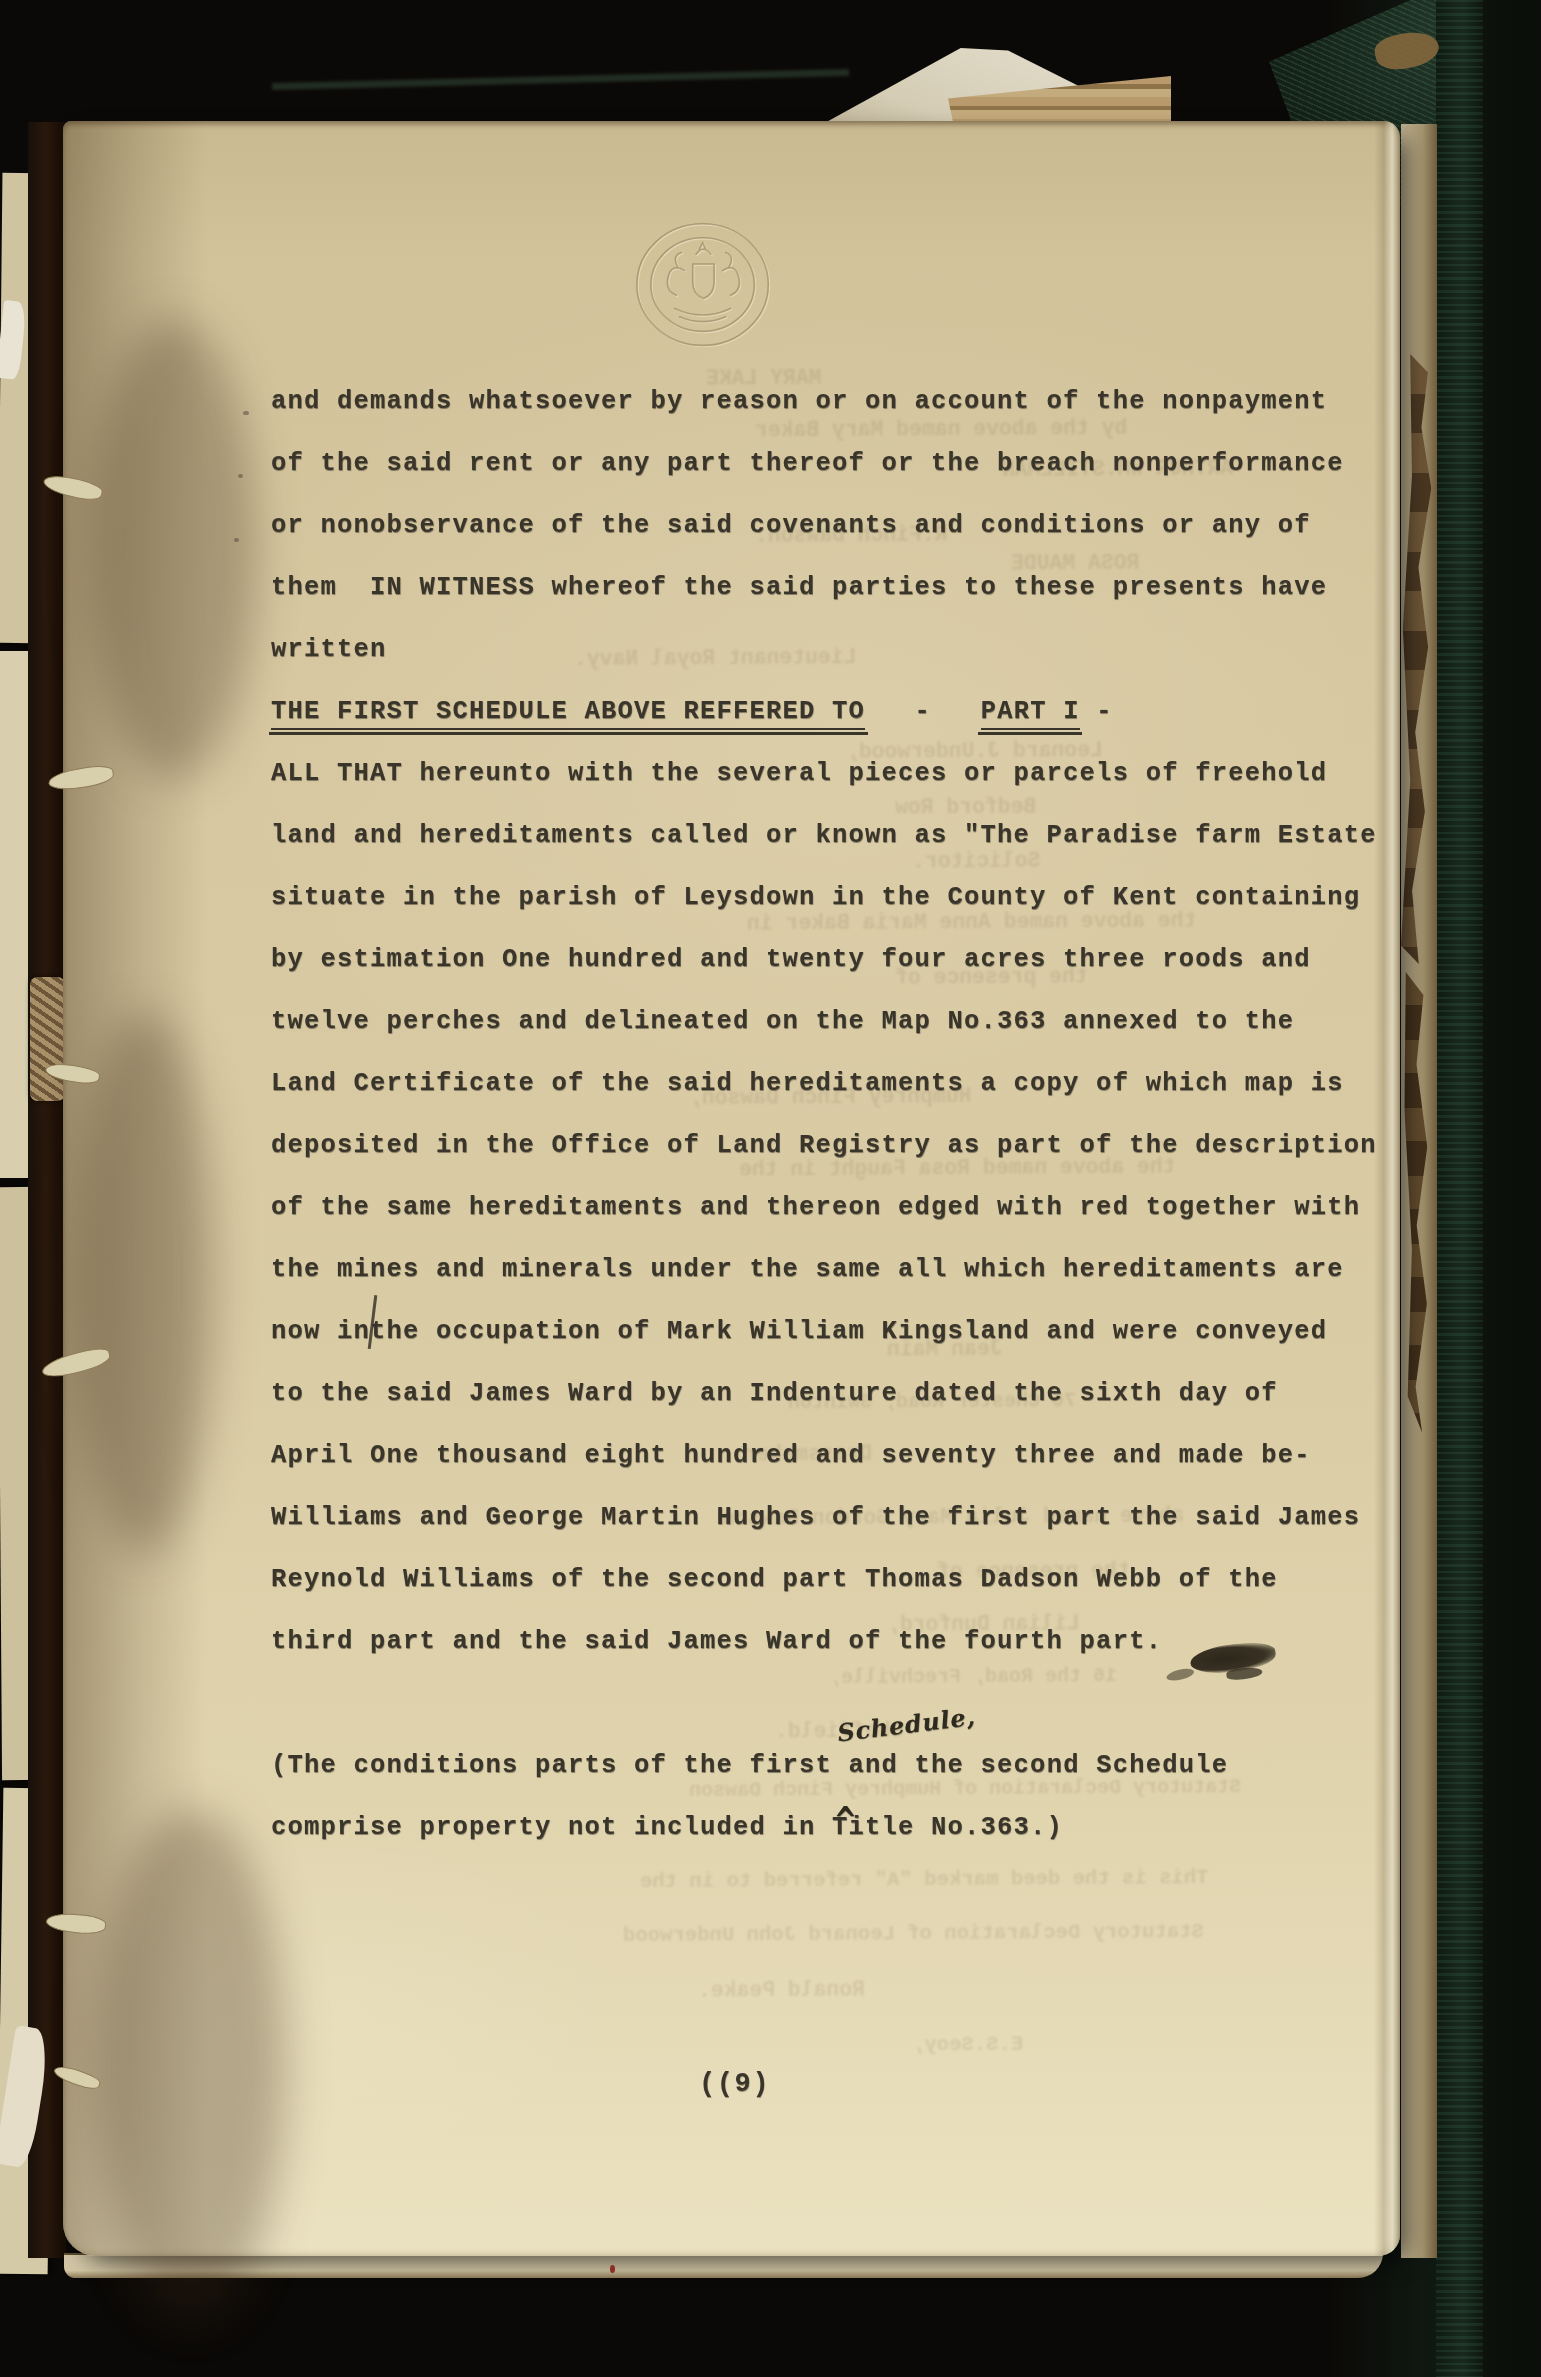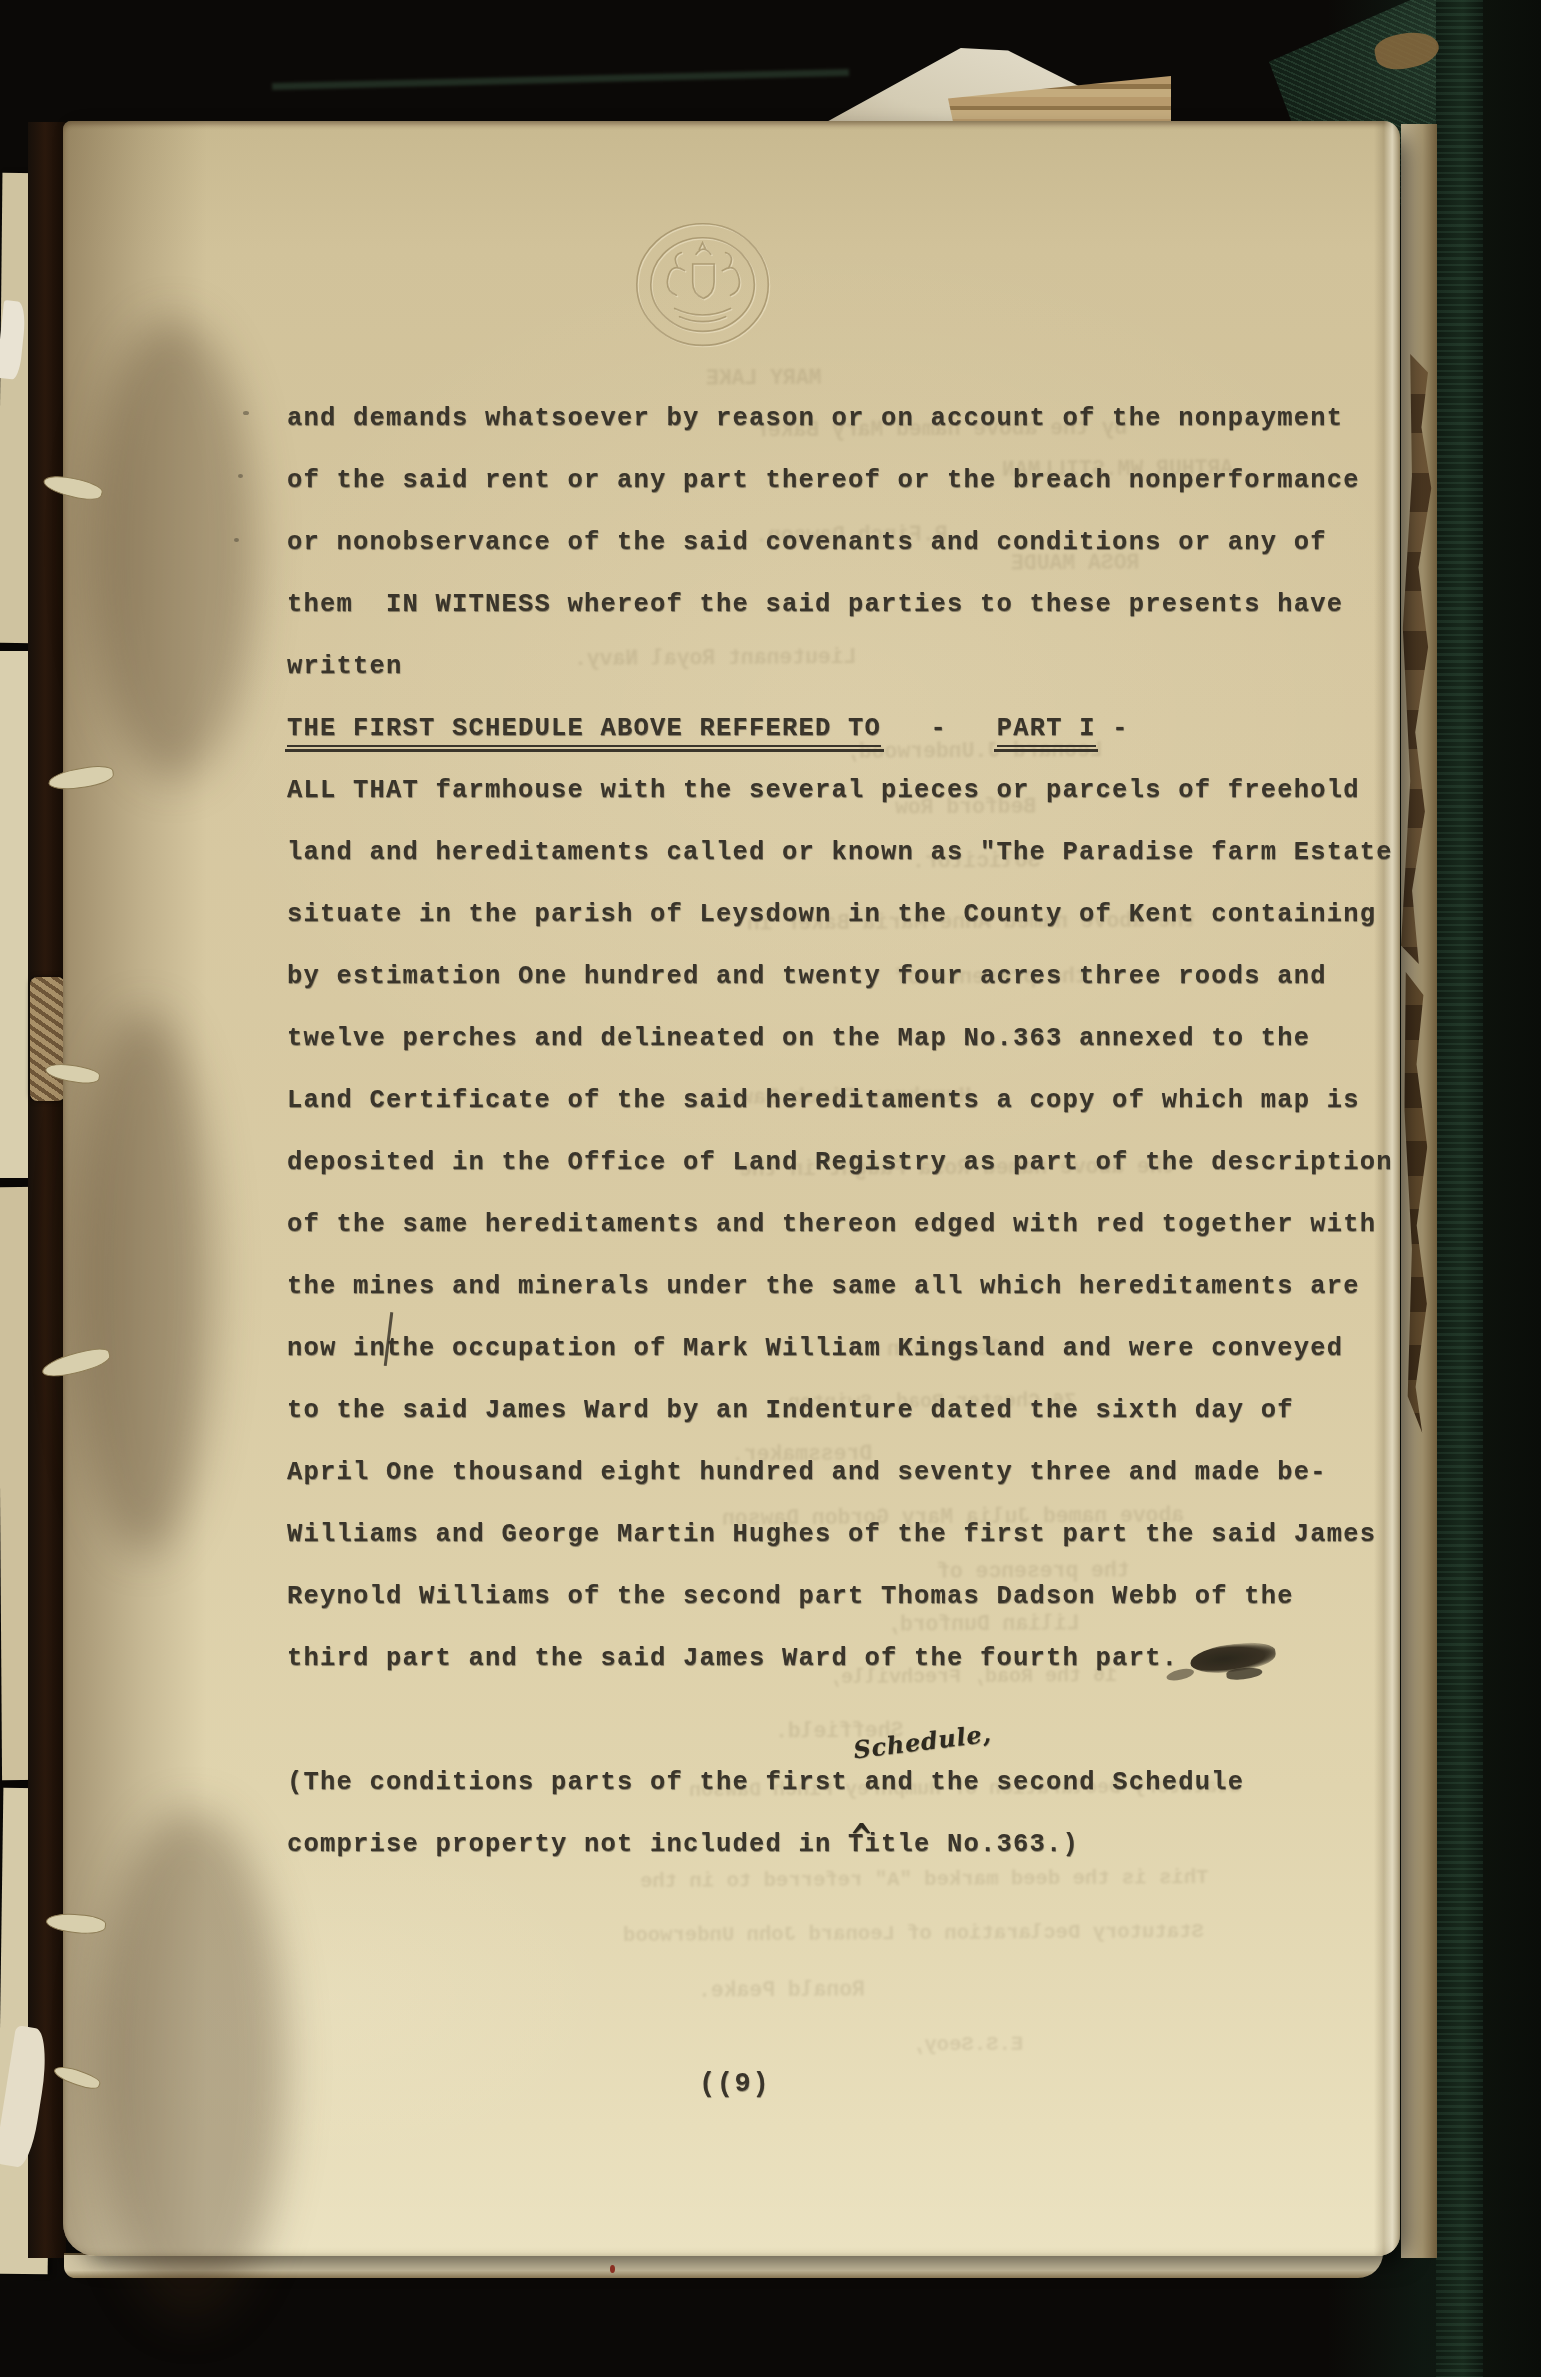--- a/index.html
+++ b/index.html
@@ -87,24 +87,24 @@
   .shade-bulge.b2{left:11.5px;top:890px;width:140px;height:544px;}
   .shade-bulge.b3{left:33px;top:1689px;width:190px;height:511px;}
   .roll-right{position:absolute;right:0;top:0;bottom:0;width:26px;pointer-events:none;
     background:linear-gradient(90deg,transparent,rgba(120,105,75,.30) 38%,rgba(228,221,198,.75) 70%,rgba(140,125,92,.5));
     border-radius:0 16.5px 21.4px 0;}
 
   
   .seal{position:absolute;left:564px;top:92px;width:152px;height:144px;opacity:.9;}
 
   
-  .typed{position:absolute;left:208px;top:267px;width:1178px;
+  .typed{position:absolute;left:208px;top:250px;width:1178px;
     font:700 25.5px/62px "Liberation Mono","DejaVu Sans Mono",monospace;
     letter-spacing:1.2px;color:#3a352b;
-    text-shadow:0.4px 0.7px 0.7px rgba(48,42,32,.5);margin-left:16px;}
+    text-shadow:0.4px 0.7px 0.7px rgba(48,42,32,.5);}
   .tline{height:62px;white-space:pre;}
   .u2{position:relative;display:inline-block;line-height:1.15;border-bottom:2.5px solid #3a352b;padding-bottom:1.6px;}
   .u2::after{content:"";position:absolute;left:-2.5px;right:-2.5px;bottom:-6.6px;height:2.5px;background:#3a352b;}
   .slash-mark{display:inline-block;width:0;position:relative;}
   .slash-mark::before{content:"";position:absolute;left:0.8px;top:-43px;width:2.5px;height:54px;
     background:#3c362b;transform:rotate(7deg);opacity:.85;}
   .insert-point{position:relative;display:inline-block;width:0;}
   .handwritten{position:absolute;left:5px;bottom:35px;white-space:nowrap;
     font:italic 600 24px/1 "DejaVu Serif","Liberation Serif",serif;
     transform:rotate(-7deg);letter-spacing:0.8px;color:#2e2a20;}
@@ -227,21 +227,21 @@
         <span class="bleed" style="left: 849px; top: 1914px; font-size: 20.6px;">E.S.Seoy,</span>
       </div>
 
     <div class="typed">
         <div class="tline"><span>and demands whatsoever by reason or on account of the nonpayment</span></div>
         <div class="tline"><span>of the said rent or any part thereof or the breach nonperformance</span></div>
         <div class="tline"><span>or nonobservance of the said covenants and conditions or any of</span></div>
         <div class="tline"><span>them  IN WITNESS whereof the said parties to these presents have</span></div>
         <div class="tline"><span>written</span></div>
         <div class="tline"><span class="u2">THE FIRST SCHEDULE ABOVE REFFERED TO</span><span>   -   </span><span class="u2">PART I</span><span> -</span></div>
-        <div class="tline"><span>ALL THAT farmhouse with the several pieces or parcels of freehold</span></div>
+        <div class="tline"><span>ALL THAT hereunto with the several pieces or parcels of freehold</span></div>
         <div class="tline"><span>land and hereditaments called or known as "The Paradise farm Estate</span></div>
         <div class="tline"><span>situate in the parish of Leysdown in the County of Kent containing</span></div>
         <div class="tline"><span>by estimation One hundred and twenty four acres three roods and</span></div>
         <div class="tline"><span>twelve perches and delineated on the Map No.363 annexed to the</span></div>
         <div class="tline"><span>Land Certificate of the said hereditaments a copy of which map is</span></div>
         <div class="tline"><span>deposited in the Office of Land Registry as part of the description</span></div>
         <div class="tline"><span>of the same hereditaments and thereon edged with red together with</span></div>
         <div class="tline"><span>the mines and minerals under the same all which hereditaments are</span></div>
         <div class="tline"><span>now in</span><span class="slash-mark"></span><span>the occupation of Mark William Kingsland and were conveyed</span></div>
         <div class="tline"><span>to the said James Ward by an Indenture dated the sixth day of</span></div>

